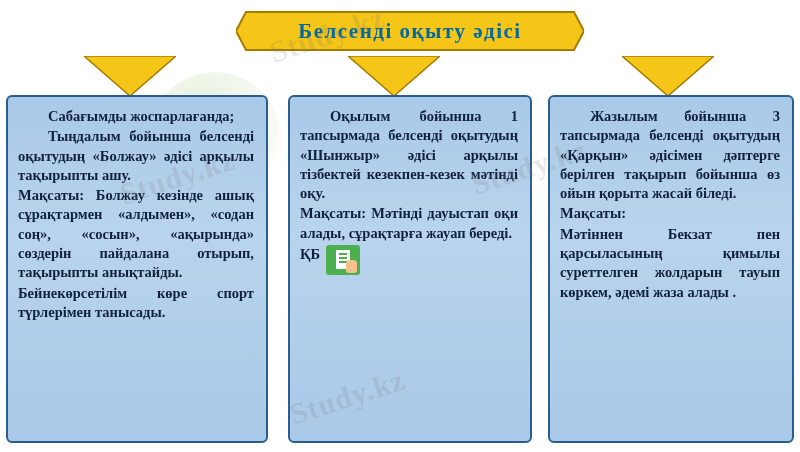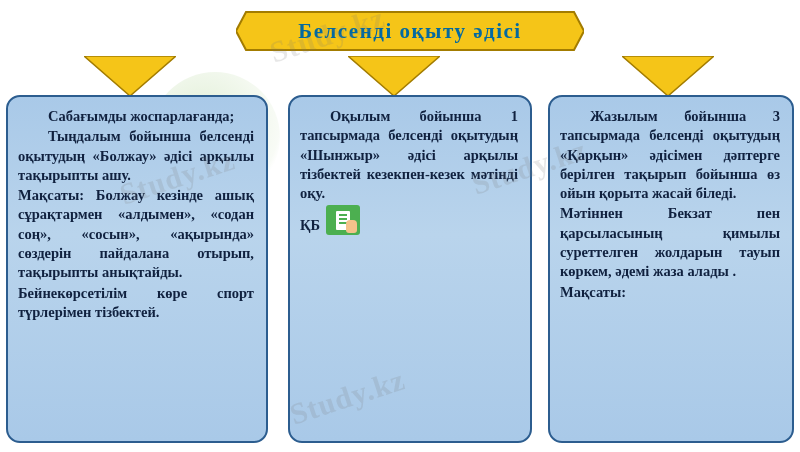--- a/index.html
+++ b/index.html
@@ -83,21 +83,21 @@
     z-index: 9;
   }
 
   
   .card {
     position: absolute;
     top: 95px;
     height: 348px;
     background: linear-gradient(to bottom, #a9c9e8 0%, #b9d4ec 40%, #a9c9e8 100%);
     border: 2px solid #2c5d8f;
-    border-radius: 14px;
+    border-radius: 6px;
     box-sizing: border-box;
     padding: 10px 12px 6px 10px;
     z-index: 20;
     overflow: hidden;
   }
   .card-left   { left: 6px;   width: 262px; }
   .card-middle { left: 288px; width: 244px; }
   .card-right  { left: 548px; width: 246px; }
 
   .para {
@@ -107,21 +107,21 @@
     color: #10213f;
     font-weight: bold;
     text-align: justify;
     text-justify: inter-word;
     hyphens: none;
   }
   .para.indent { text-indent: 30px; }
 
   .kb-row {
     display: flex;
-    align-items: flex-end;
+    align-items: flex-start;
     gap: 6px;
     margin-top: 2px;
   }
   .kb-label {
     font-size: 14.5px;
     font-weight: bold;
     color: #10213f;
     line-height: 1.33;
   }
   .kb-icon {
@@ -191,31 +191,32 @@
 <div class="arrow" style="left:622px; top:56px;">
   <svg width="92" height="40" viewBox="0 0 92 40">
     <path d="M0 0 L92 0 L46 40 Z" fill="#f5c518" stroke="#a37c00" stroke-width="1.5"></path>
   </svg>
 </div>
 
 <div class="card card-left">
   <p class="para indent">Сабағымды жоспарлағанда;</p>
   <p class="para indent">Тыңдалым бойынша белсенді оқытудың «Болжау» әдісі арқылы тақырыпты ашу.</p>
   <p class="para">Мақсаты:          Болжау кезінде         ашық сұрақтармен «алдымен», «содан соң»,  «сосын», «ақырында»  сөздерін пайдалана     отырып, тақырыпты анықтайды.</p>
-  <p class="para">Бейнекөрсетілім көре спорт түрлерімен тізбектей.</p>
+  <p class="para">Бейнекөрсетілім көре спорт түрлерімен танысады.</p>
 </div>
 
 <div class="card card-middle">
   <p class="para indent">Оқылым бойынша 1 тапсырмада белсенді оқытудың «Шынжыр» әдісі арқылы тізбектей кезекпен-кезек мәтінді оқу.</p>
+  <p class="para">Мақсаты:          Мәтінді дауыстап оқи алады, сұрақтарға жауап  береді.</p>
   <div class="kb-row">
     <span class="kb-label">ҚБ</span>
     <span class="kb-icon">
       <span class="doc"></span>
       <span class="hand"></span>
     </span>
   </div>
 </div>
 
 <div class="card card-right">
   <p class="para indent">Жазылым бойынша 3 тапсырмада белсенді оқытудың «Қарқын» әдісімен дәптерге берілген тақырып бойынша өз ойын қорыта жасай біледі.</p>
+  <p class="para">Мақсаты:</p>
   <p class="para">Мәтіннен Бекзат пен қарсыласының қимылы суреттелген жолдарын тауып көркем, әдемі жаза алады .</p>
-  <p class="para">Мақсаты:</p>
 </div>
 
 </body></html>

